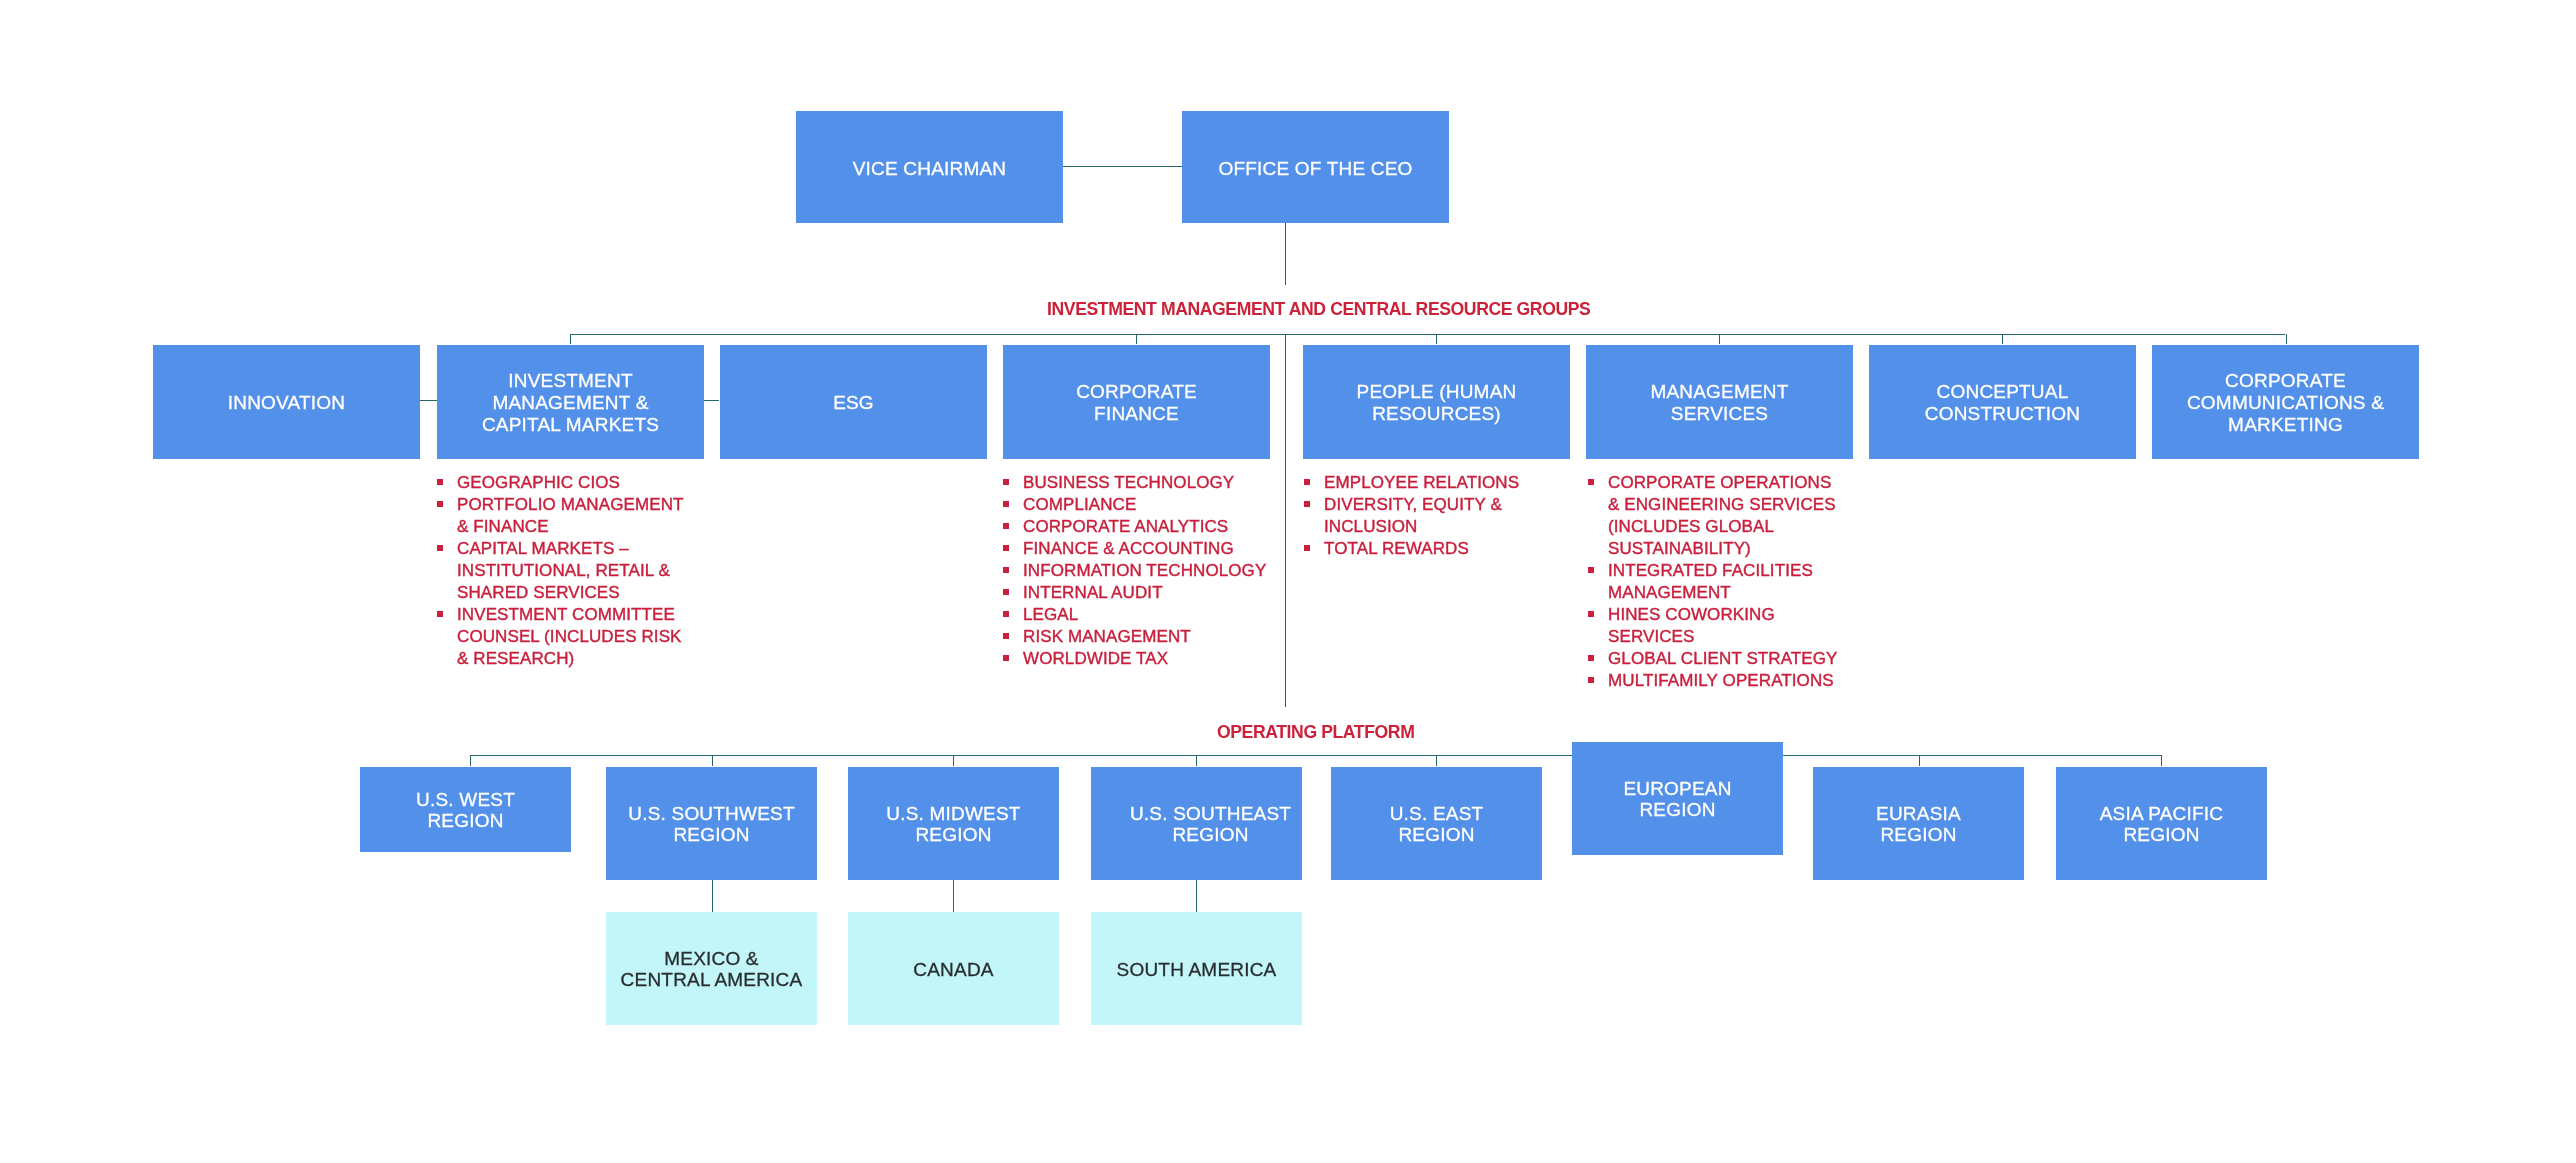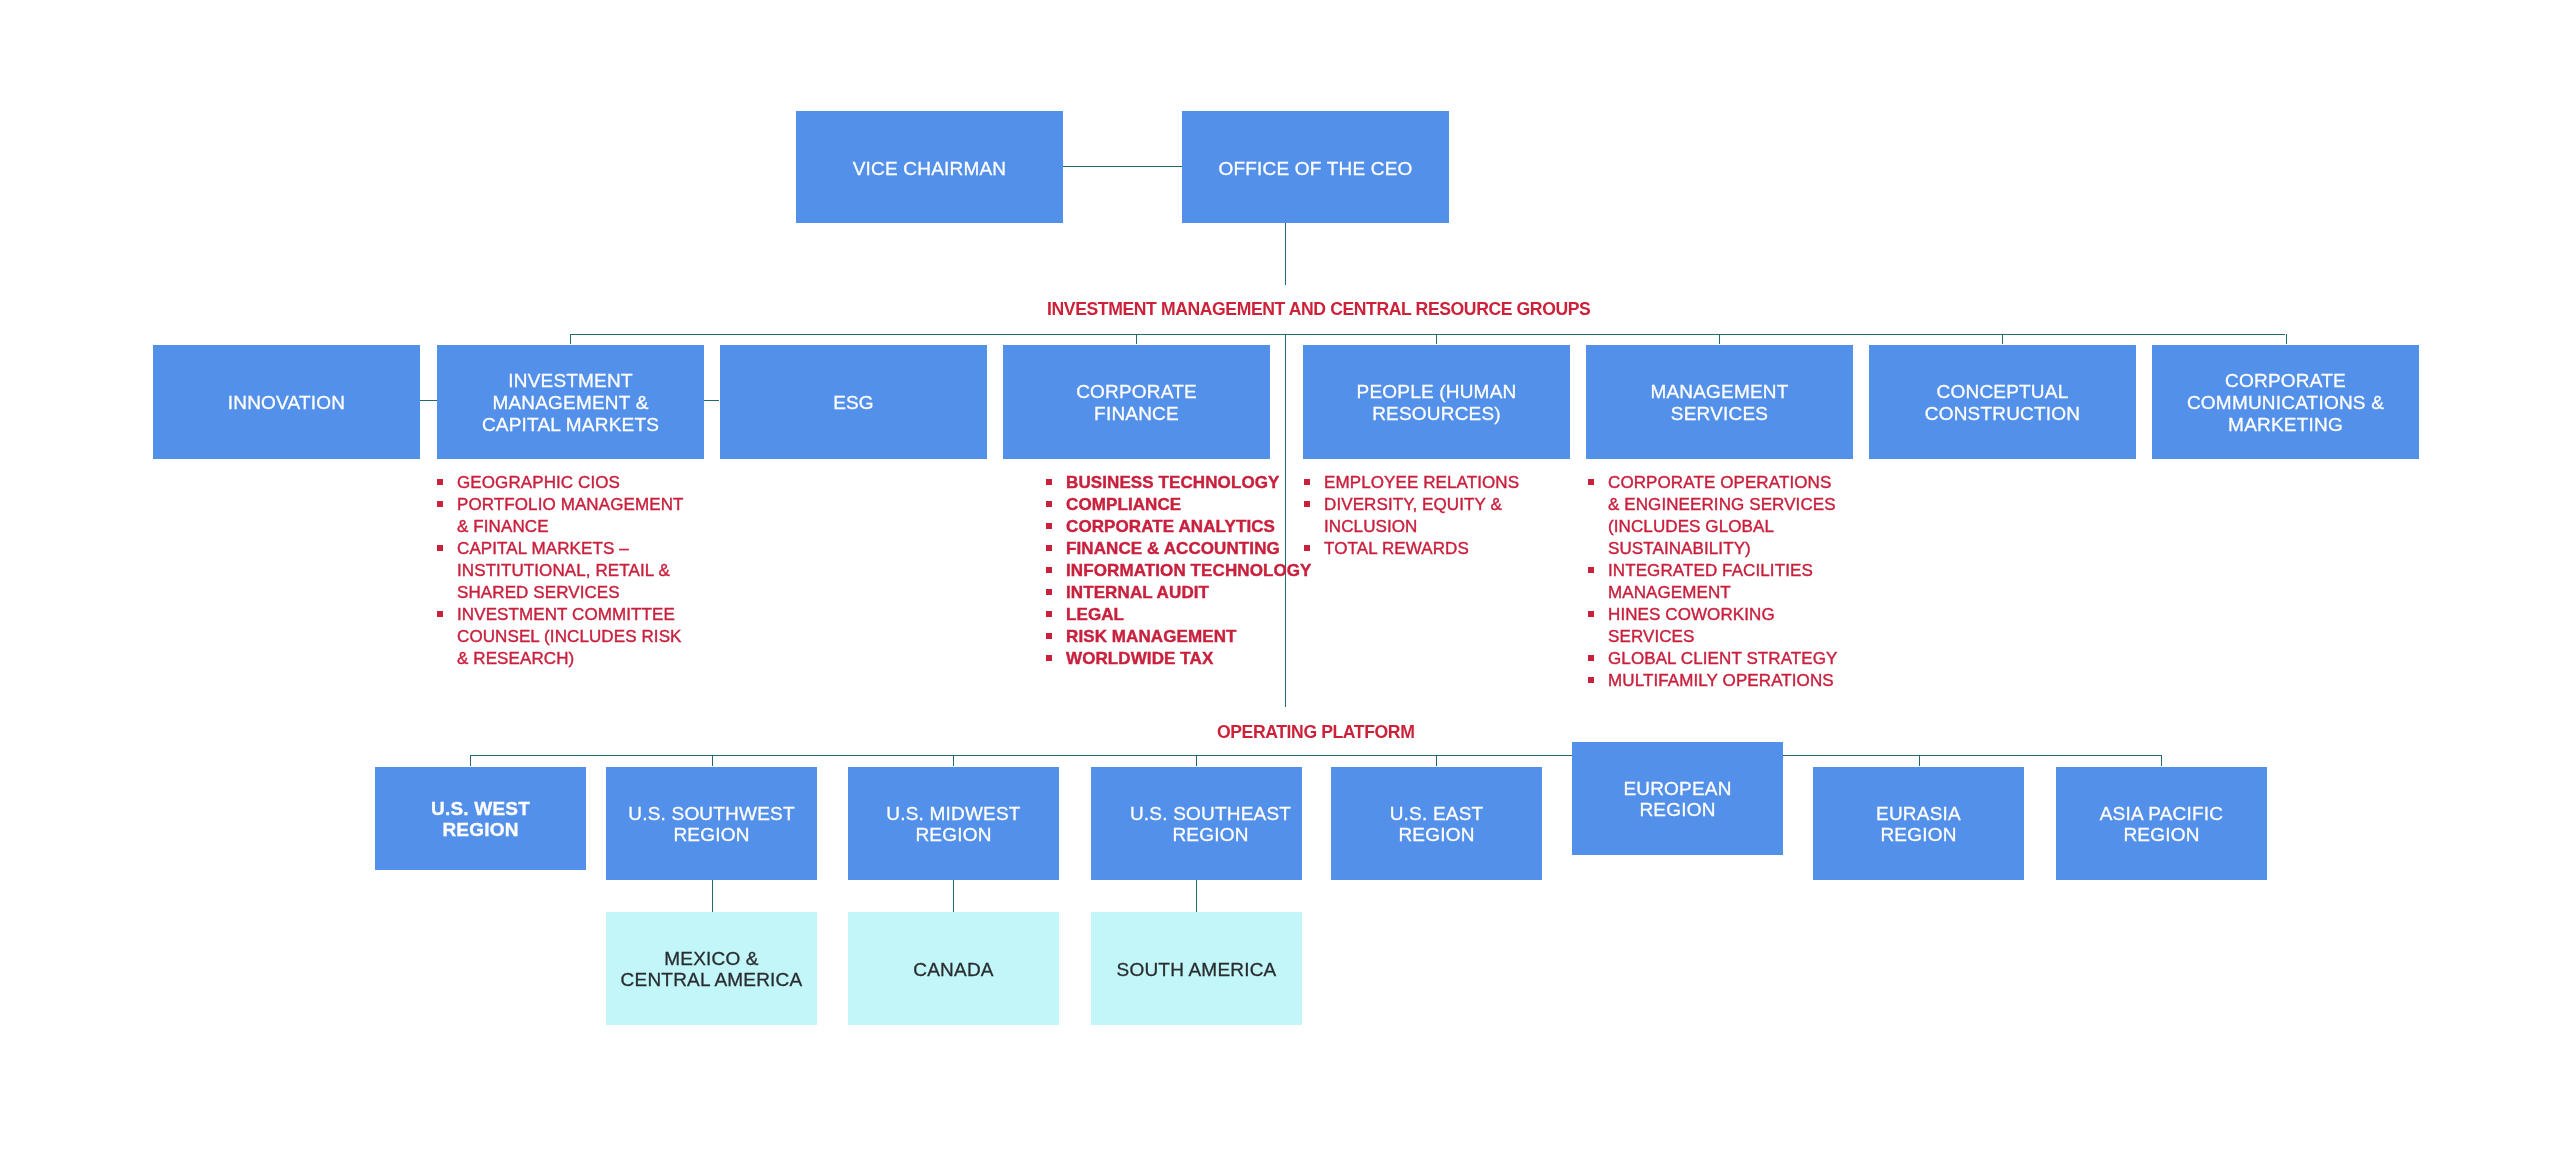--- a/index.html
+++ b/index.html
@@ -90,21 +90,21 @@
       </div>
   <div class="li">
         <span class="bullet"></span>
         <span class="litext">CAPITAL MARKETS –<br>INSTITUTIONAL, RETAIL &amp;<br>SHARED SERVICES</span>
       </div>
   <div class="li">
         <span class="bullet"></span>
         <span class="litext">INVESTMENT COMMITTEE<br>COUNSEL (INCLUDES RISK<br>&amp; RESEARCH)</span>
       </div>
 </div>
-<div class="bullets" style="left:1046px;top:472px;width:287px;font-weight:bold;">
+<div class="bullets" style="left:1003px;top:472px;width:287px;">
   <div class="li">
         <span class="bullet"></span>
         <span class="litext">BUSINESS TECHNOLOGY</span>
       </div>
   <div class="li">
         <span class="bullet"></span>
         <span class="litext">COMPLIANCE</span>
       </div>
   <div class="li">
         <span class="bullet"></span>
@@ -168,21 +168,21 @@
       </div>
   <div class="li">
         <span class="bullet"></span>
         <span class="litext">MULTIFAMILY OPERATIONS</span>
       </div>
 </div>
 
 <div class="redlabel" style="left:1217px;top:722px;">OPERATING PLATFORM</div>
 <div class="hline" style="left:470px;top:755px;width:1691px;"></div>
 <div class="vline" style="left:470px;top:755px;height:11.2px;"></div>
-<div class="box blue region" style="left:375px;top:767px;width:211px;height:103px;font-weight:bold;">
+<div class="box blue region" style="left:360px;top:767px;width:211px;height:85px;">
       <span>U.S. WEST<br>REGION</span>
     </div>
 <div class="vline" style="left:712px;top:755px;height:11.2px;"></div>
 <div class="box blue region" style="left:606px;top:767px;width:211px;height:113px;">
       <span>U.S. SOUTHWEST<br>REGION</span>
     </div>
 <div class="vline" style="left:953px;top:755px;height:11.2px;"></div>
 <div class="box blue region" style="left:848px;top:767px;width:211px;height:113px;">
       <span>U.S. MIDWEST<br>REGION</span>
     </div>

